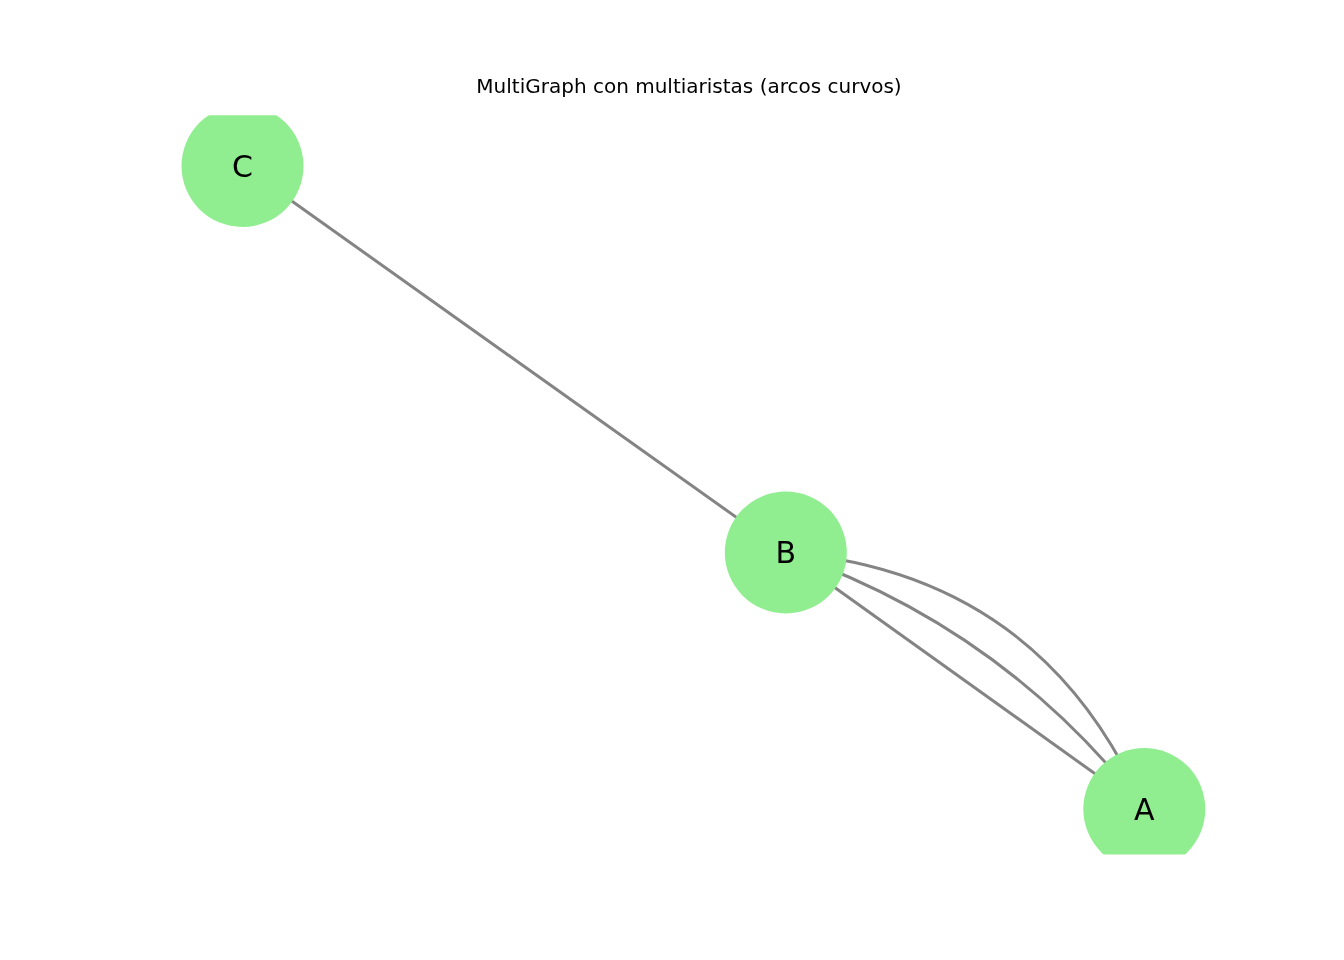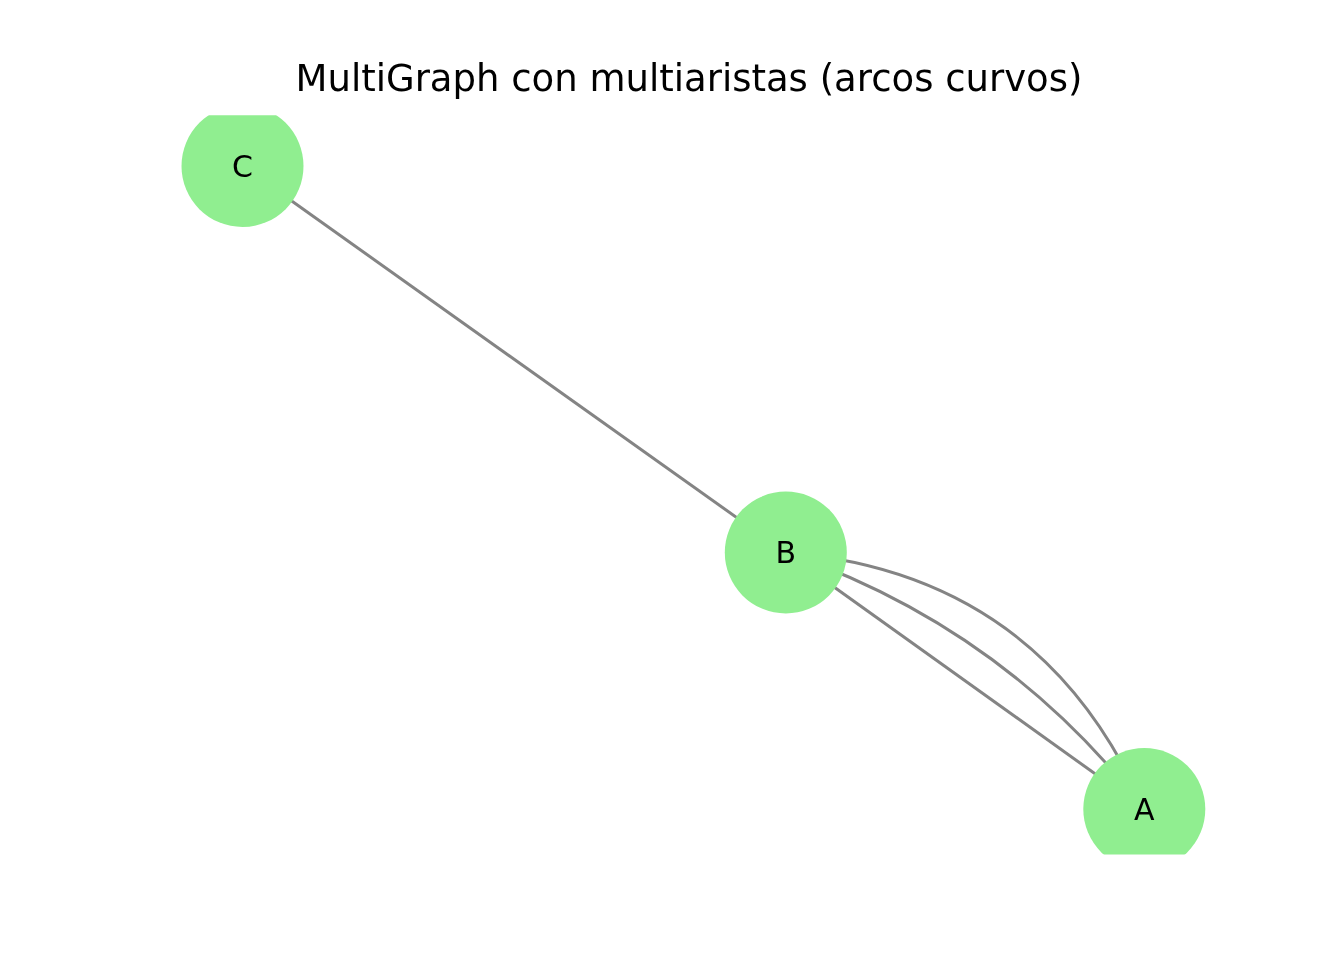--- a/index.html
+++ b/index.html
@@ -11,24 +11,24 @@
     position: relative;
     width: 1344px;
     height: 960px;
     background: #ffffff;
     overflow: hidden;
     font-family: "DejaVu Sans", "Liberation Sans", sans-serif;
   }
   .chart-title {
     position: absolute;
     left: 168px;
-    top: 60px;
+    top: 76px;
     width: 1042px;
     text-align: center;
-    font-size: 37px;
+    font-size: 20px;
     line-height: 1;
     color: #000000;
     white-space: nowrap;
   }
   .graph-svg {
     position: absolute;
     left: 0;
     top: 0;
   }
   .node-label {

